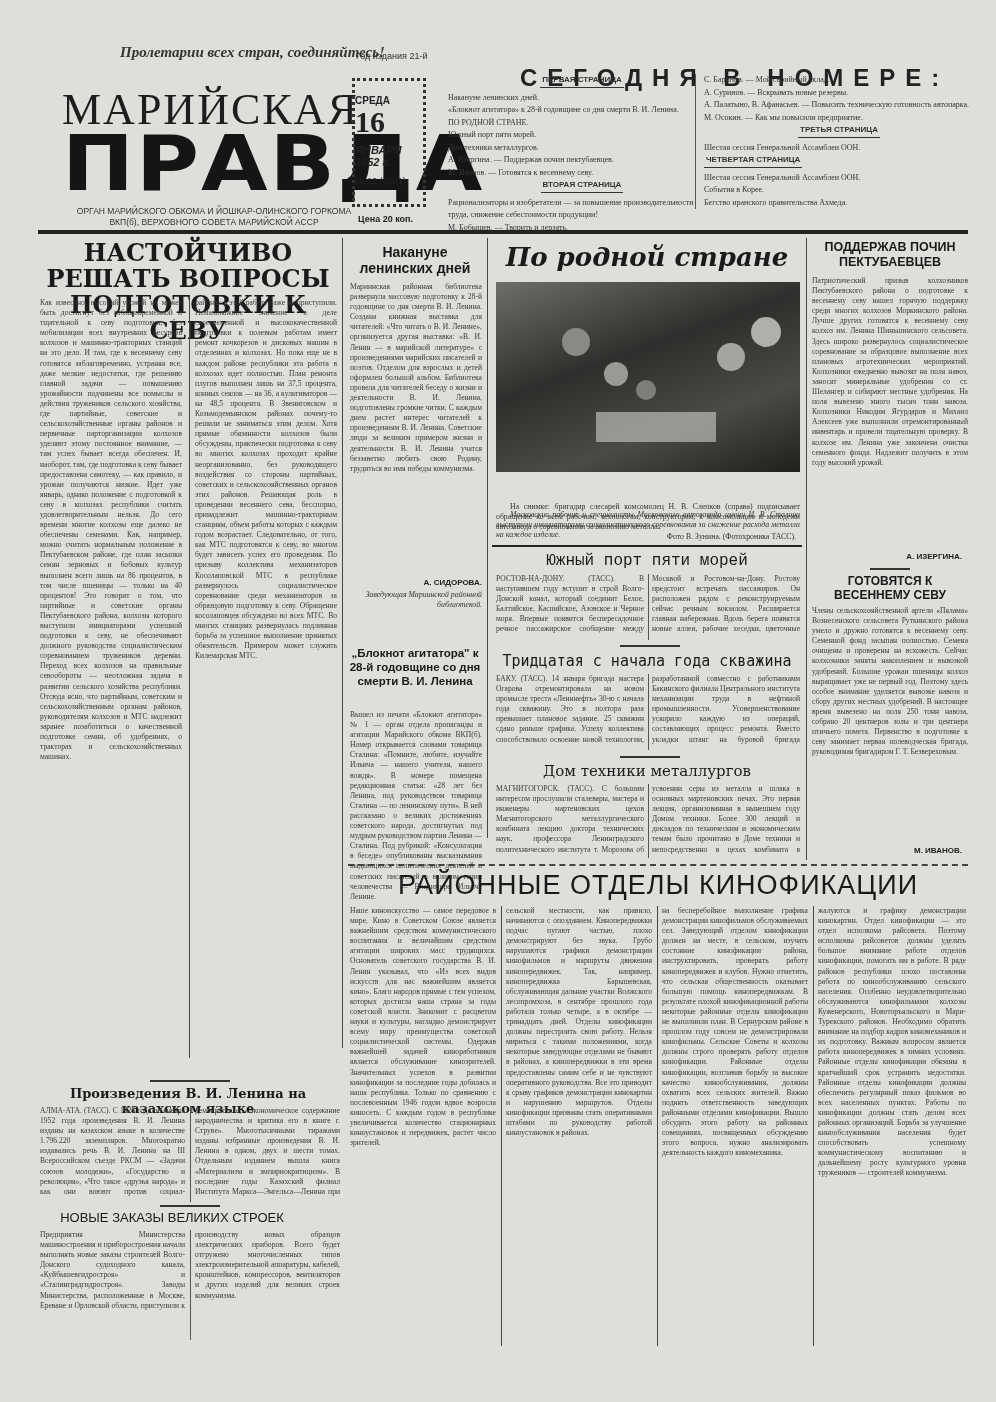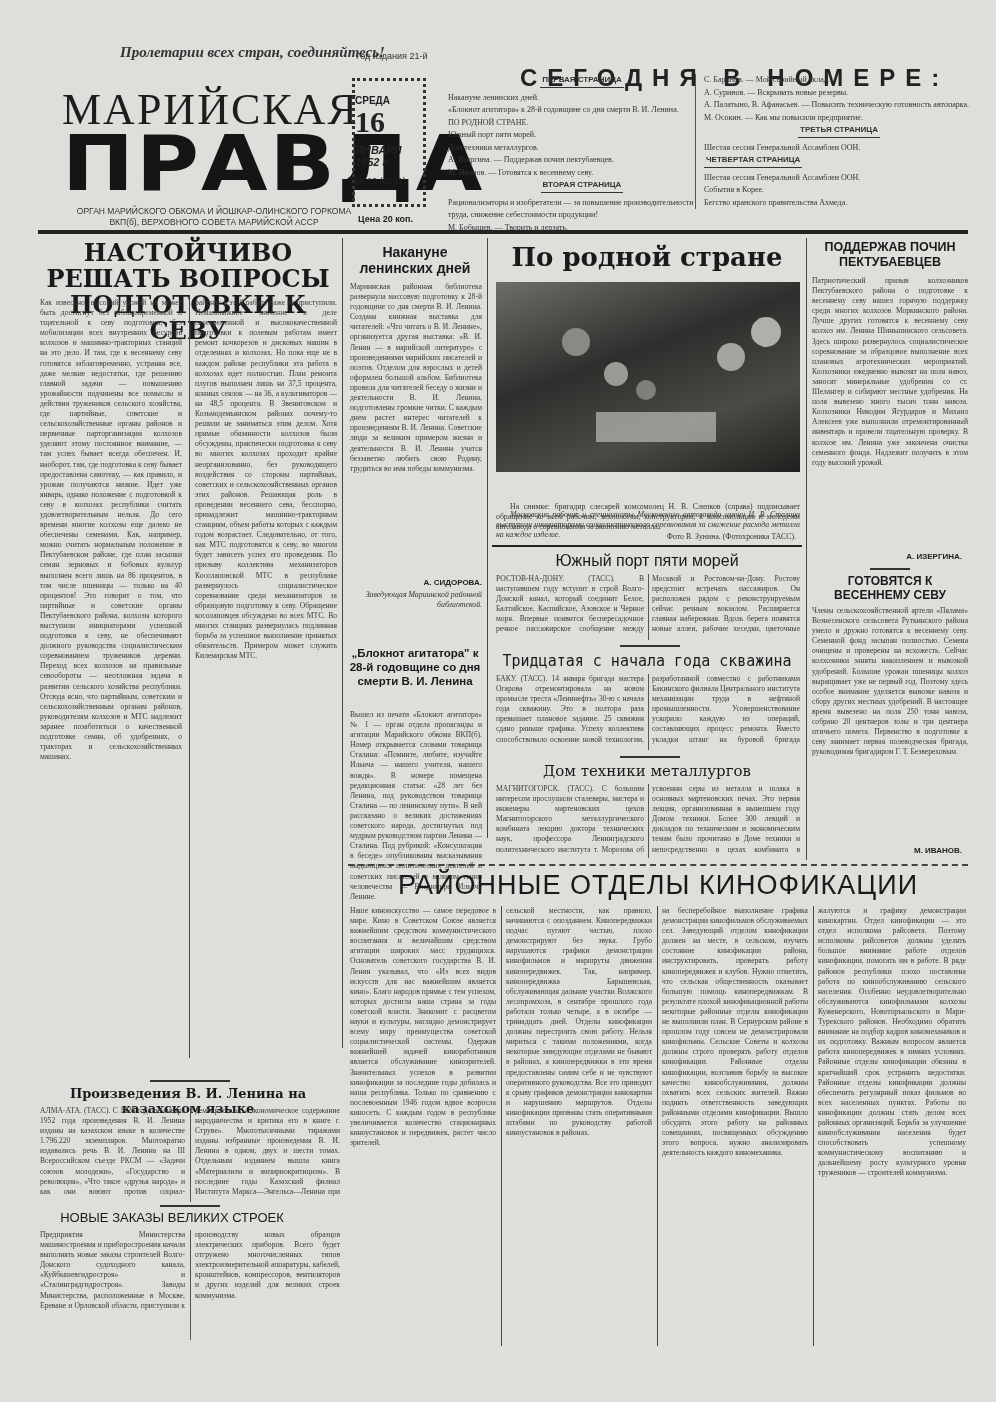--- a/index.html
+++ b/index.html
@@ -98,37 +98,37 @@
 
   <div class="abs h" style="left:348px;top:244px;width:134px;font-size:14px;font-family:'Liberation Sans',sans-serif;line-height:16px;">Накануне ленинских дней</div>
   <div class="col body" style="left:350px;top:282px;width:132px;height:290px;">Мариинская районная библиотека развернула массовую подготовку к 28-й годовщине со дня смерти В. И. Ленина. Создана книжная выставка для читателей: «Что читать о В. И. Ленине», организуется другая выставка: «В. И. Ленин — в марийской литературе» с произведениями марийских писателей и поэтов. Отделом для взрослых и детей оформлен большой альбом. Библиотека провела для читателей беседу о жизни и деятельности В. И. Ленина, подготовлены громкие читки. С каждым днем растет интерес читателей к произведениям В. И. Ленина. Советские люди за великим примером жизни и деятельности В. И. Ленина учатся беззаветно любить свою Родину, трудиться во имя победы коммунизма.</div>
   <div class="abs sign" style="left:350px;top:578px;width:132px;">А. СИДОРОВА.</div>
   <div class="abs caption" style="left:350px;top:590px;width:132px;text-align:right;font-style:italic;">Заведующая Мариинской районной библиотекой.</div>
 
   <div class="abs h" style="left:348px;top:646px;width:134px;font-size:11.5px;line-height:14px;font-family:'Liberation Sans',sans-serif;">„Блокнот агитатора" к 28-й годовщине со дня смерти В. И. Ленина</div>
   <div class="col body" style="left:350px;top:710px;width:132px;height:275px;">Вышел из печати «Блокнот агитатора» № 1 — орган отдела пропаганды и агитации Марийского обкома ВКП(б). Номер открывается словами товарища Сталина: «Помните, любите, изучайте Ильича — нашего учителя, нашего вождя». В номере помещена редакционная статья: «28 лет без Ленина, под руководством товарища Сталина — по ленинскому пути». В ней рассказано о великих достижениях советского народа, достигнутых под мудрым руководством партии Ленина — Сталина. Под рубрикой: «Консультация в беседе» опубликованы высказывания выдающихся политических деятелей и советских писателей о великом гении человечества — Владимире Ильиче Ленине.</div>
   <div class="vline" style="left:487px;top:238px;height:600px;"></div>
 
-  <div class="abs h" style="left:492px;top:242px;width:310px;font-size:26px;font-family:'DejaVu Serif',serif;">По родной стране</div>
+  <div class="abs h" style="left:492px;top:242px;width:310px;font-size:26px;font-style:italic;font-family:'DejaVu Serif',serif;">По родной стране</div>
   <div class="photo" style="left:496px;top:282px;width:304px;height:190px;">
     <svg width="304" height="190">
       <circle cx="80" cy="60" r="14" fill="#8a8a85"></circle>
       <circle cx="120" cy="92" r="12" fill="#9a9a95"></circle>
       <circle cx="150" cy="108" r="10" fill="#7f7f7a"></circle>
       <circle cx="235" cy="75" r="14" fill="#a5a5a0"></circle>
       <circle cx="270" cy="50" r="15" fill="#b0b0aa"></circle>
       <rect x="100" y="130" width="120" height="30" fill="#cfcfca" opacity="0.6"></rect>
     </svg>
   </div>
   <div class="abs caption" style="left:496px;top:510px;width:304px;font-style:italic;text-indent:14px;">Московские рабочие и специалисты Московского автозавода имени И. В. Сталина выступили инициаторами социалистического соревнования за снижение расхода металла на каждое изделие.</div>
   <div class="abs caption" style="left:496px;top:502px;width:304px;text-indent:14px;">На снимке: бригадир слесарей комсомолец Н. В. Слепков (справа) подписывает обращение ко всем рабочим, технологам, конструкторам, к комсомольцам и молодежи автозавода о соревновании за экономию металла.</div>
   <div class="abs caption" style="left:496px;top:532px;width:300px;text-align:right;">Фото В. Зунина. (Фотохроника ТАСС).</div>
   <div class="abs rule" style="left:492px;top:545px;width:310px;height:2px;"></div>
 
-  <div class="abs h" style="left:492px;top:552px;width:310px;font-size:16px;font-family:Liberation Sans, sans-serif;font-weight:normal;">Южный порт пяти морей</div>
+  <div class="abs h" style="left:492px;top:552px;width:310px;font-size:16px;font-family:Liberation Mono, monospace;font-weight:normal;">Южный порт пяти морей</div>
   <div class="col body" style="left:496px;top:574px;width:304px;height:66px;column-count:2;column-gap:8px;column-rule:1px solid #555;">РОСТОВ-НА-ДОНУ. (ТАСС). В наступившем году вступит в строй Волго-Донской канал, который соединит Белое, Балтийское, Каспийское, Азовское и Черное моря. Впервые появится беспересадочное речное пассажирское сообщение между Москвой и Ростовом-на-Дону. Ростову предстоит встречать пассажиров. Он расположен рядом с реконструируемым сейчас речным вокзалом. Расширяется главная набережная. Вдоль берега появятся новые аллеи, рабочие хеседки, цветочные клумбы, газоны. Сооружается терраса набережная. По склонам и ступеням, приспособленным к порту, будут построены жилые дома. Начато строительство гостиницы для туристов. Новый вокзал в порту строит трест «Ростовстрой».</div>
 
   <div class="abs" style="left:620px;top:645px;width:60px;height:2px;background:#333;"></div>
   <div class="abs h" style="left:492px;top:652px;width:310px;font-size:15px;font-family:'DejaVu Sans Mono',monospace;font-weight:normal;">Тридцатая с начала года скважина</div>
   <div class="col body" style="left:496px;top:674px;width:304px;height:76px;column-count:2;column-gap:8px;column-rule:1px solid #555;">БАКУ. (ТАСС). 14 января бригада мастера Огарова отремонтировала на новом промысле треста «Ленинефть» 30-ю с начала года скважину. Это в полтора раза превышает плановое задание. 25 скважин сдано раньше графика. Успеху коллектива способствовало освоение новой технологии, разработанной совместно с работниками Бакинского филиала Центрального института механизации труда в нефтяной промышленности. Усовершенствование ускорило каждую из операций, составляющих процесс ремонта. Вместо укладки штанг на буровой бригада применяет подвеску их на специальном приспособлении. Это экономит много времени, предохраняет штанги от деформации.</div>
 
   <div class="abs" style="left:620px;top:756px;width:60px;height:2px;background:#333;"></div>
   <div class="abs h" style="left:492px;top:762px;width:310px;font-size:15px;font-family:'DejaVu Serif',serif;font-weight:normal;">Дом техники металлургов</div>
   <div class="col body" style="left:496px;top:784px;width:304px;height:74px;column-count:2;column-gap:8px;column-rule:1px solid #555;">МАГНИТОГОРСК. (ТАСС). С большим интересом прослушали сталевары, мастера и инженеры мартеновских цехов Магнитогорского металлургического комбината лекцию доктора технических наук, профессора Ленинградского политехнического института т. Морозова об усвоении серы из металла и шлака в основных мартеновских печах. Это первая лекция, организованная в нынешнем году Домом техники. Более 300 лекций и докладов по техническим и экономическим темам было прочитано в Доме техники и непосредственно в цехах комбината в прошлом году. Многие из них сопровождались показом кинофильмов. Дом техники стал для магнитогорских металлургов излюбленным местом собраний по обмену опытом стахановской работы.</div>
   <div class="vline" style="left:806px;top:238px;height:622px;"></div>

